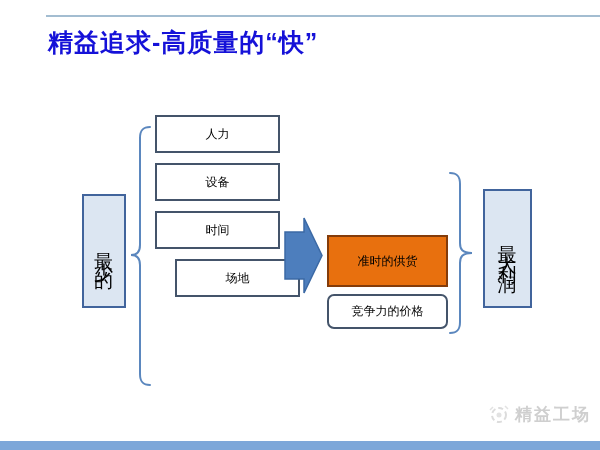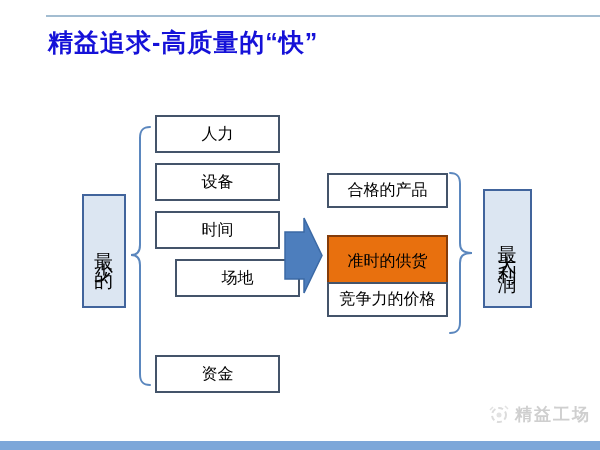--- a/index.html
+++ b/index.html
@@ -44,38 +44,38 @@
     line-height: 1;
   }
   #min-label-box { left: 82px; top: 194px; width: 44px; height: 114px; }
   #max-label-box { left: 483px; top: 189px; width: 49px; height: 119px; }
 
   .plain-box {
     background: #ffffff;
     border: 2px solid var(--box-border);
     box-sizing: border-box;
     display: flex; align-items: center; justify-content: center;
-    font-size: 16px;
+    font-size: 12px;
     color: var(--text);
   }
   .input-box { left: 155px; width: 125px; height: 38px; }
   #input-box-manpower  { top: 115px; }
   #input-box-equipment { top: 163px; }
   #input-box-time      { top: 211px; font-family: Liberation Mono, monospace; }
   #input-box-site      { top: 259px; margin-left: 20px; }
   #input-box-materials { top: 307px; }
   #input-box-capital   { top: 355px; }
 
   .output-box { left: 327px; width: 121px; height: 35px; }
   #output-box-qualified-products { top: 173px; }
   #output-box-on-time-delivery   { top: 235px; height: 52px;
     background: var(--highlight-fill);
     border-color: var(--highlight-border);
   }
-  #output-box-competitive-price  { top: 282px; }
+  #output-box-competitive-price  { top: 294px; border-radius: 7px; }
 
   #left-brace-svg  { left: 128px; top: 120px; }
   #right-brace-svg { left: 446px; top: 166px; }
   #arrow-svg       { left: 284px; top: 217px; }
 
   #footer-bar {
     left: 0; top: 441px; width: 600px; height: 9px;
     background: var(--footer-bar);
   }
   #footer-logo {
@@ -111,31 +111,25 @@
   </div>
   <div id="input-box-equipment" class="abs plain-box input-box">
     <span>设备</span>
   </div>
   <div id="input-box-time" class="abs plain-box input-box">
     <span>时间</span>
   </div>
   <div id="input-box-site" class="abs plain-box input-box">
     <span>场地</span>
   </div>
-  <div id="input-box-capital" class="abs plain-box input-box">
-    <span>资金</span>
-  </div>
 
   <svg id="arrow-svg" class="abs" width="40" height="78" viewBox="0 0 40 78">
     <polygon points="1,15 20,15 20,1 38,38.5 20,76 20,62 1,62" style="fill: var(--arrow); stroke: var(--arrow-border);" stroke-width="1.5"></polygon>
   </svg>
 
-  <div id="output-box-qualified-products" class="abs plain-box output-box">
-    <span>合格的产品</span>
-  </div>
   <div id="output-box-on-time-delivery" class="abs plain-box output-box">
     <span>准时的供货</span>
   </div>
   <div id="output-box-competitive-price" class="abs plain-box output-box">
     <span>竞争力的价格</span>
   </div>
 
   <svg id="right-brace-svg" class="abs" width="30" height="174" viewBox="0 0 30 174">
     <path d="M 4 7 C 11 7 14 10 14 18 L 14 77 C 14 83 16 87 26 87 C 16 87 14 91 14 97 L 14 156 C 14 164 11 167 4 167" fill="none" style="stroke: var(--brace);" stroke-width="2" stroke-linecap="round"></path>
   </svg>

